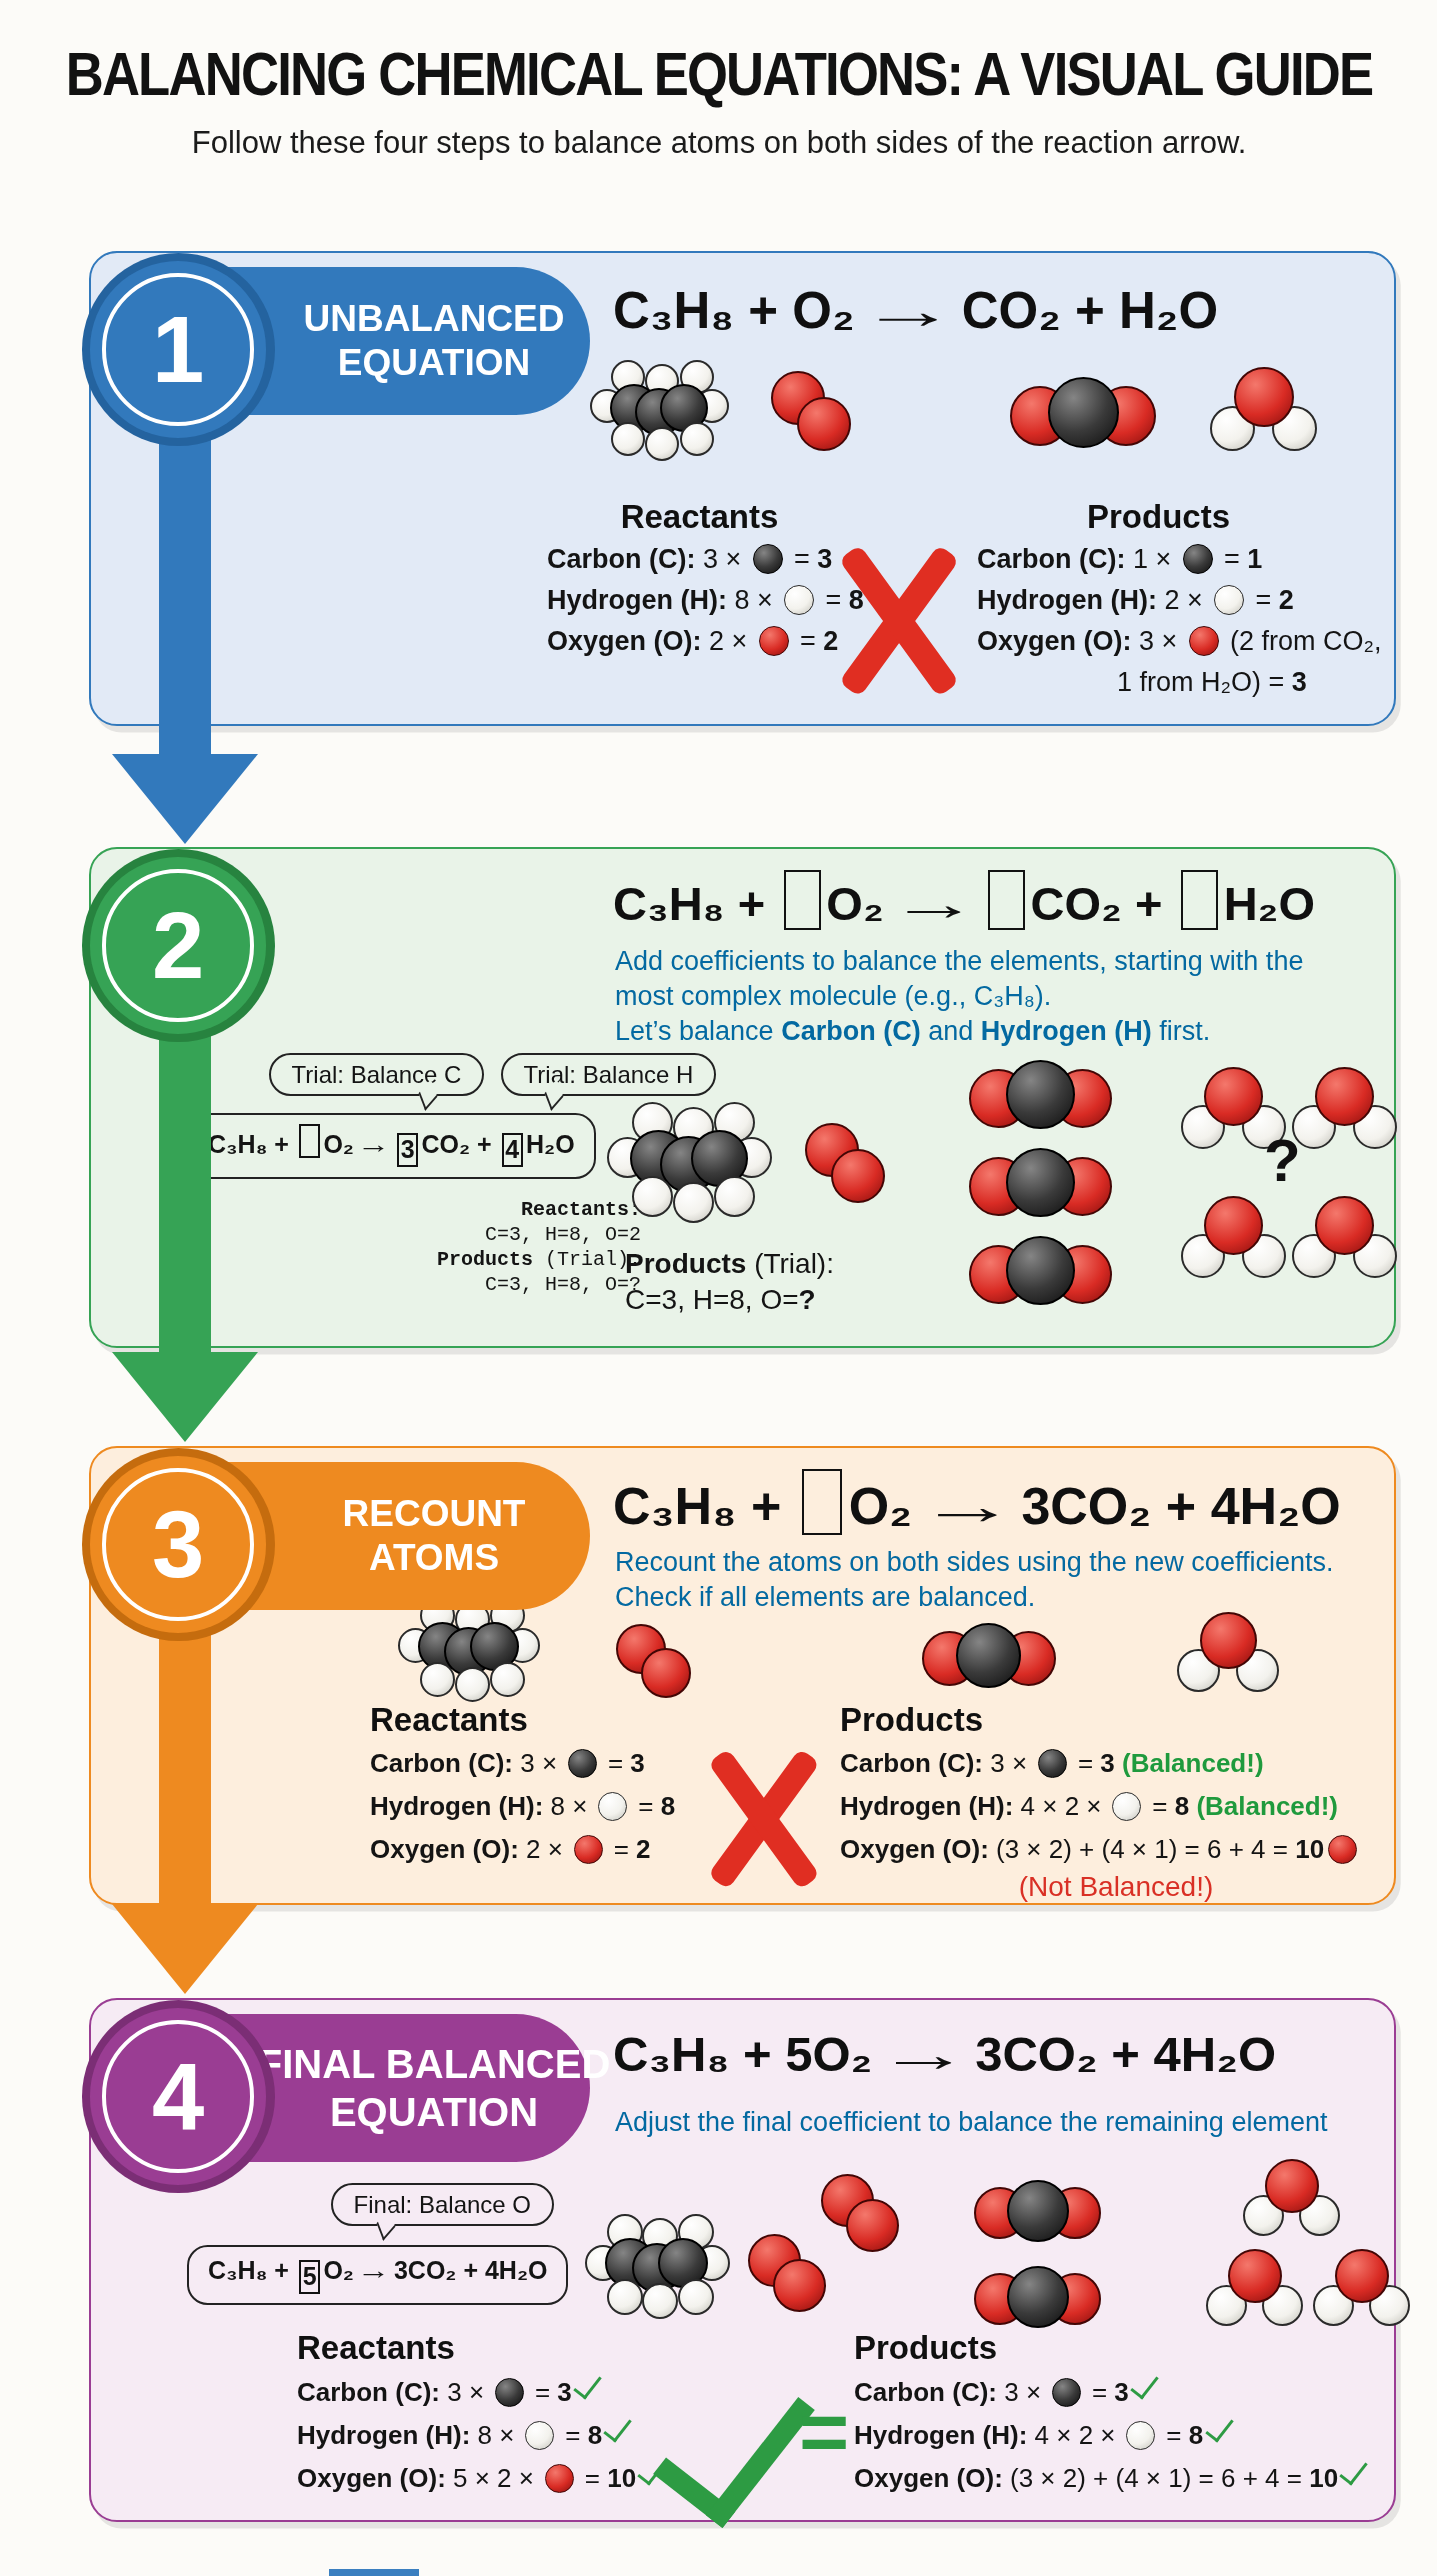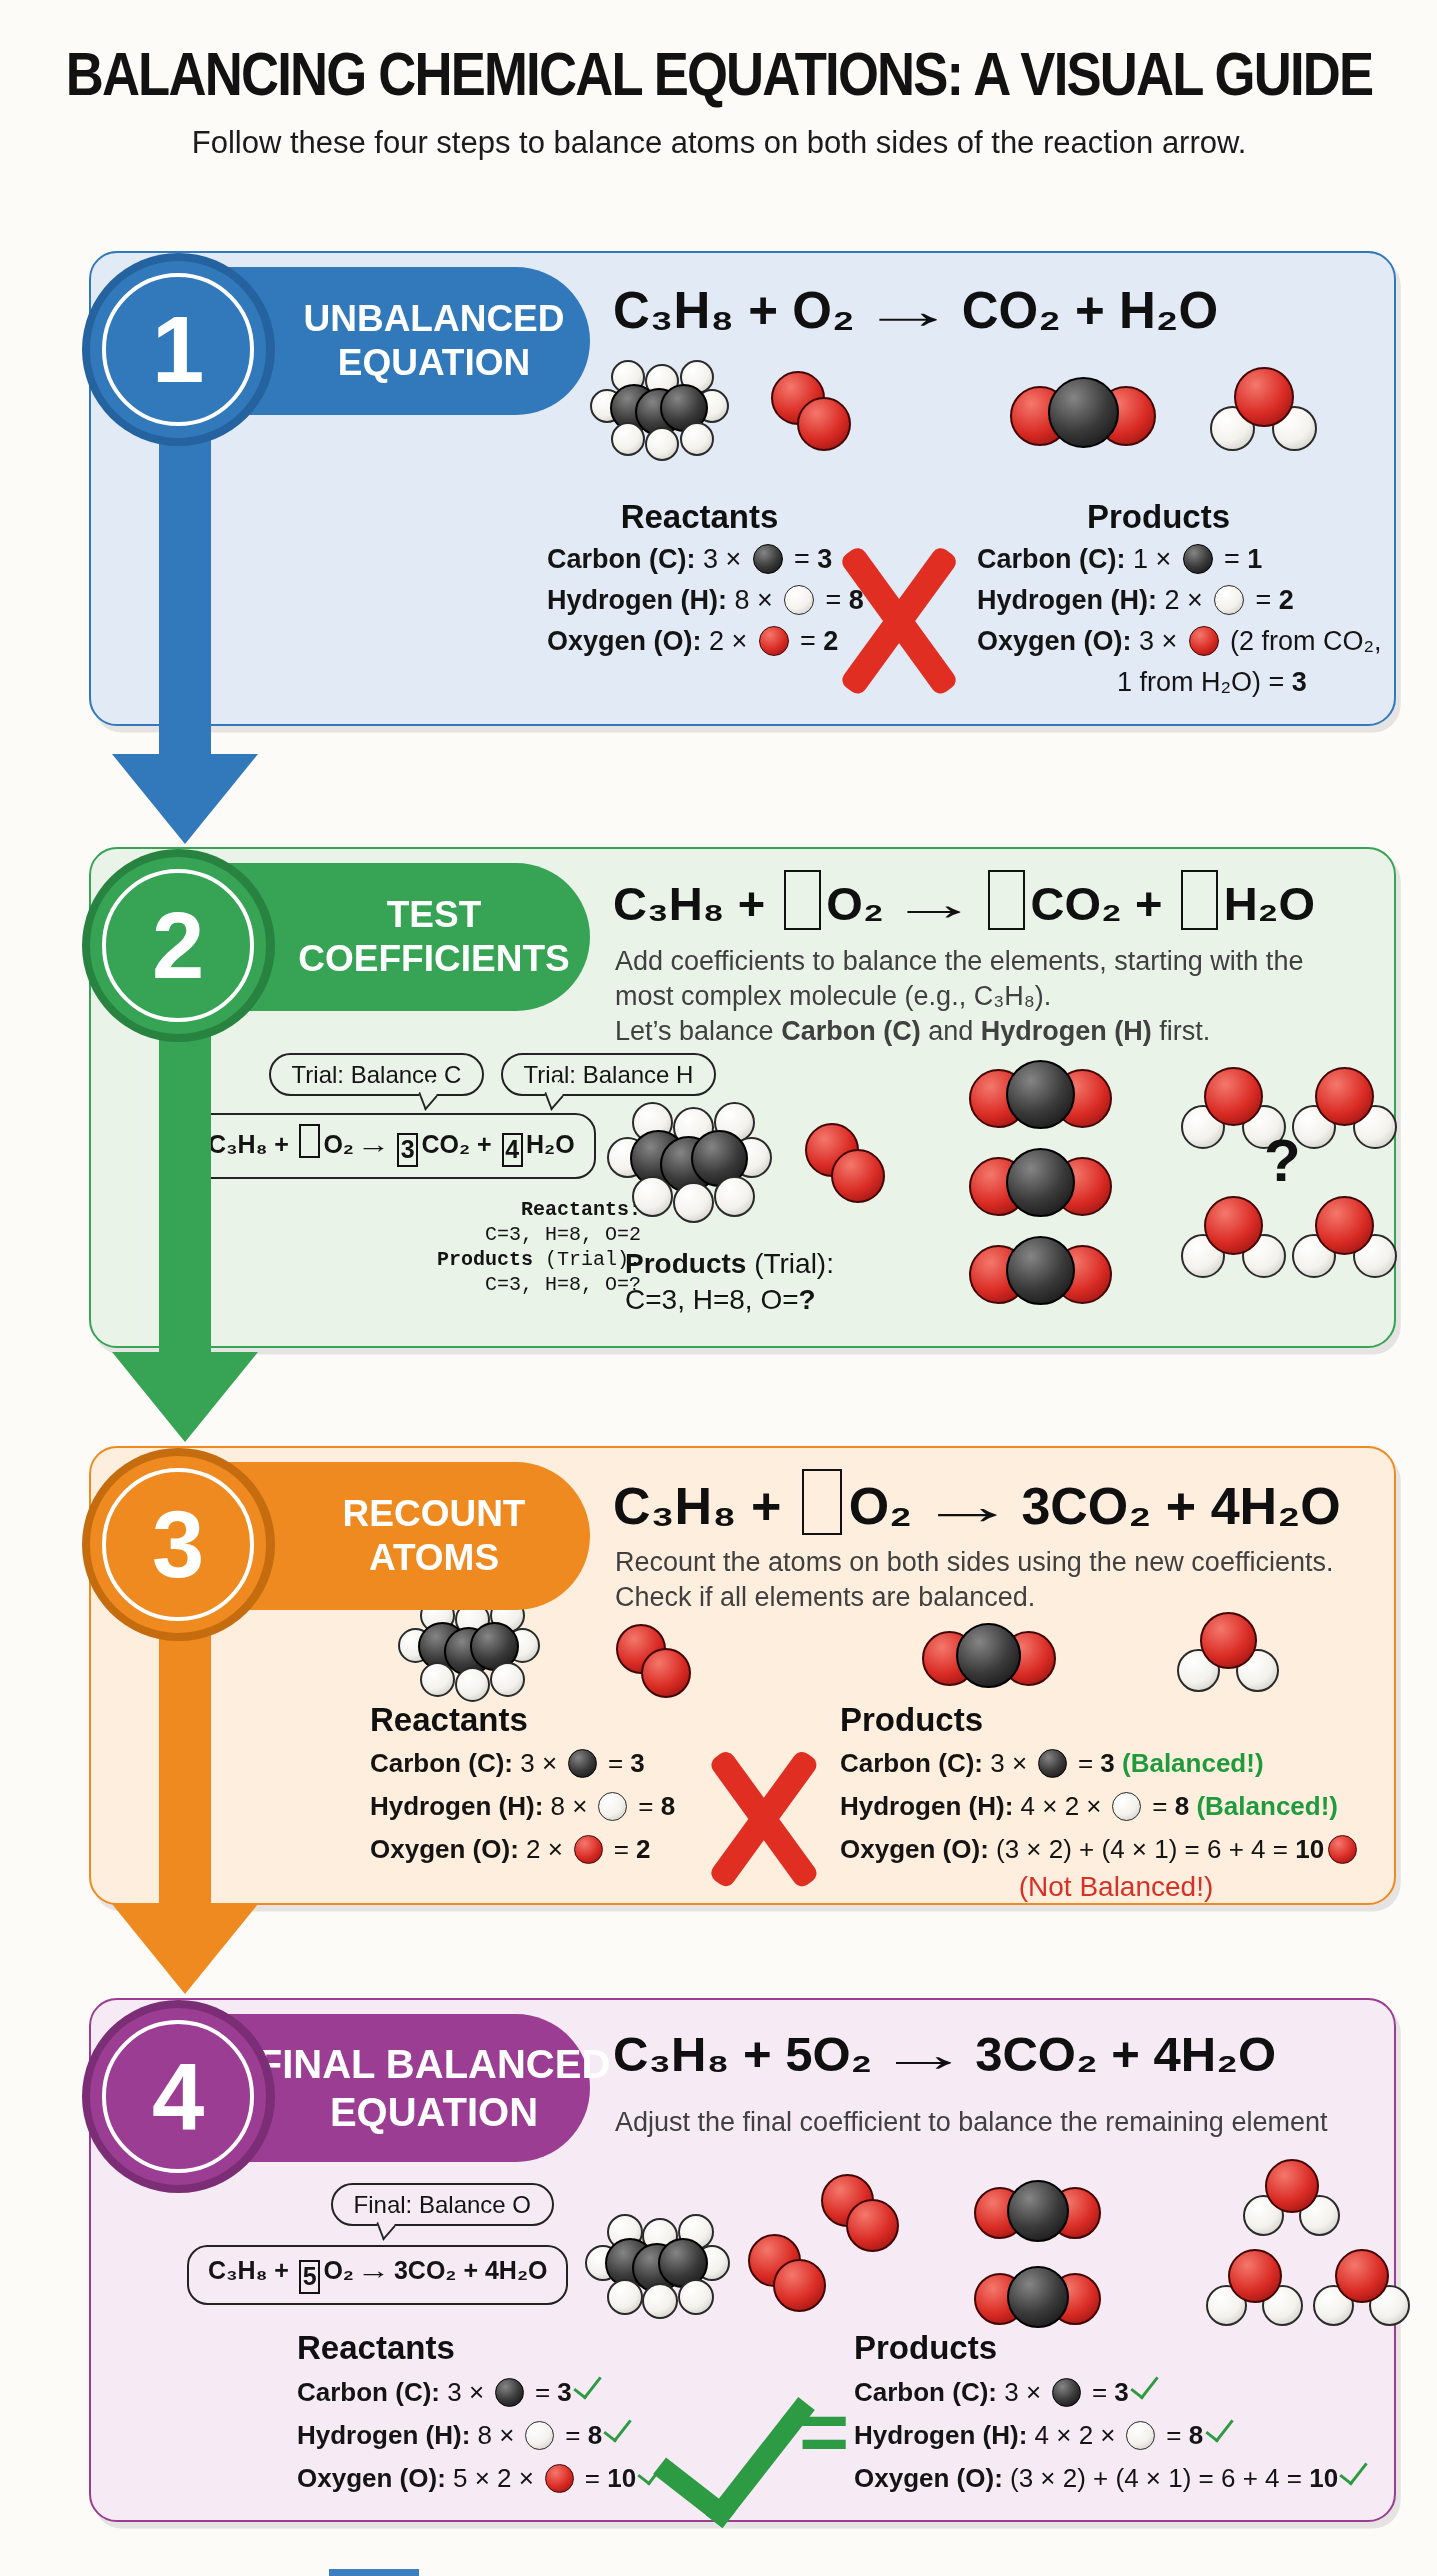--- a/index.html
+++ b/index.html
@@ -38,21 +38,21 @@
 
   
   .eq{position:absolute;font-weight:bold;white-space:nowrap;color:#101010;}
   .eq-arrow{display:inline-block;transform:scaleX(1.9);margin:0 .55em;}
   .trial-eq{position:absolute;border:2.8px solid #222;border-radius:20.6px;padding:9.4px 19px;
     font-weight:bold;font-size:25px;white-space:nowrap;background:transparent;z-index:4;}
   .trial-eq .eq-arrow{transform:scaleX(1.35);margin:0 .3em;}
   .coef-box{display:inline-block;min-width:.62em;height:1.2em;border:2.8px solid #111;
     vertical-align:-.22em;margin:0 .12em;text-align:center;line-height:1.15;padding:0 .04em;box-sizing:content-box;}
 
-  .desc{position:absolute;font-size:27px;line-height:1.3;color:#404040;}
+  .desc{position:absolute;font-size:27px;line-height:1.3;color:#0369a1;}
   .desc .line{white-space:nowrap;}
   .tk-b{font-weight:bold;}
   .tk-green{color:var(--c-bal);font-weight:bold;}
 
   .hdr{position:absolute;font-size:33px;font-weight:bold;color:#101010;}
   .hdr.center{text-align:center;}
   .rows{position:absolute;font-size:27px;}
   .row{line-height:41px;white-space:nowrap;}
   .rows-lg .row{line-height:43px;}
   .indent{display:inline-block;width:140px;}
@@ -147,24 +147,20 @@
     </div>
     <div class="rows" style="left:886px;top:286px">
       <div class="row"><span class="tk tk-b">Carbon (C): </span><span class="tk">1 × </span><span class="atom-dot atom-c"></span><span class="tk"> = </span><span class="tk tk-b">1</span></div>
       <div class="row"><span class="tk tk-b">Hydrogen (H): </span><span class="tk">2 × </span><span class="atom-dot atom-h"></span><span class="tk"> = </span><span class="tk tk-b">2</span></div>
       <div class="row"><span class="tk tk-b">Oxygen (O): </span><span class="tk">3 × </span><span class="atom-dot atom-o"></span><span class="tk"> (2 from CO₂,</span><br><span class="indent"></span><span class="tk">1 from H₂O) = </span><span class="tk tk-b">3</span></div>
     </div>
     <div class="bigx" style="left:754px;top:292px;width:108px;height:152px"></div>
   </section>
 
   <section class="panel" style="top: 847px; height: 501px; --main: #36a355; --dark: #27833f; --bg: #e9f3e8; --border: #36a355;">
-    <div class="pill">
-      <div class="pill-line">TEST</div>
-      <div class="pill-line">COEFFICIENTS</div>
-    </div>
     <div class="badge">
       <div class="badge-inner">2</div>
     </div>
     <div class="eq" style="left:522px;top:20.6px;font-size:47px"><span class="tk">C₃H₈ + </span><span class="coef-box"></span><span class="tk">O₂</span><span class="eq-arrow">→</span><span class="coef-box"></span><span class="tk">CO₂ + </span><span class="coef-box"></span><span class="tk">H₂O</span></div>
     <div class="desc" style="left:524px;top:95px">
       <div class="line"><span class="tk">Add coefficients to balance the elements, starting with the</span></div>
       <div class="line"><span class="tk">most complex molecule (e.g., C₃H₈).</span></div>
       <div class="line"><span class="tk">Let’s balance </span><span class="tk tk-b">Carbon (C)</span><span class="tk"> and </span><span class="tk tk-b">Hydrogen (H)</span><span class="tk"> first.</span></div>
     </div>
     <div class="bubble tail-right" style="left:178px;top:204px">Trial: Balance C</div>

